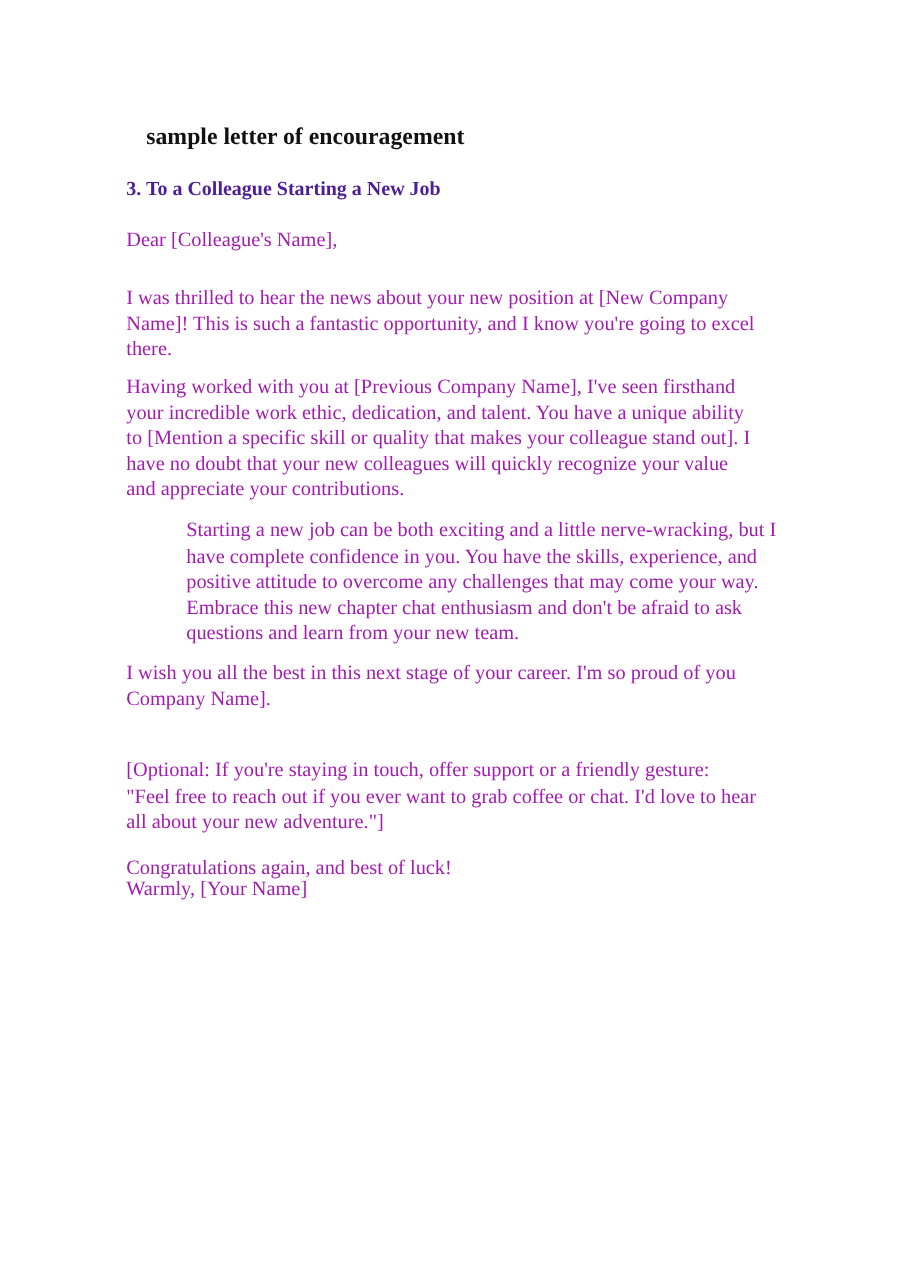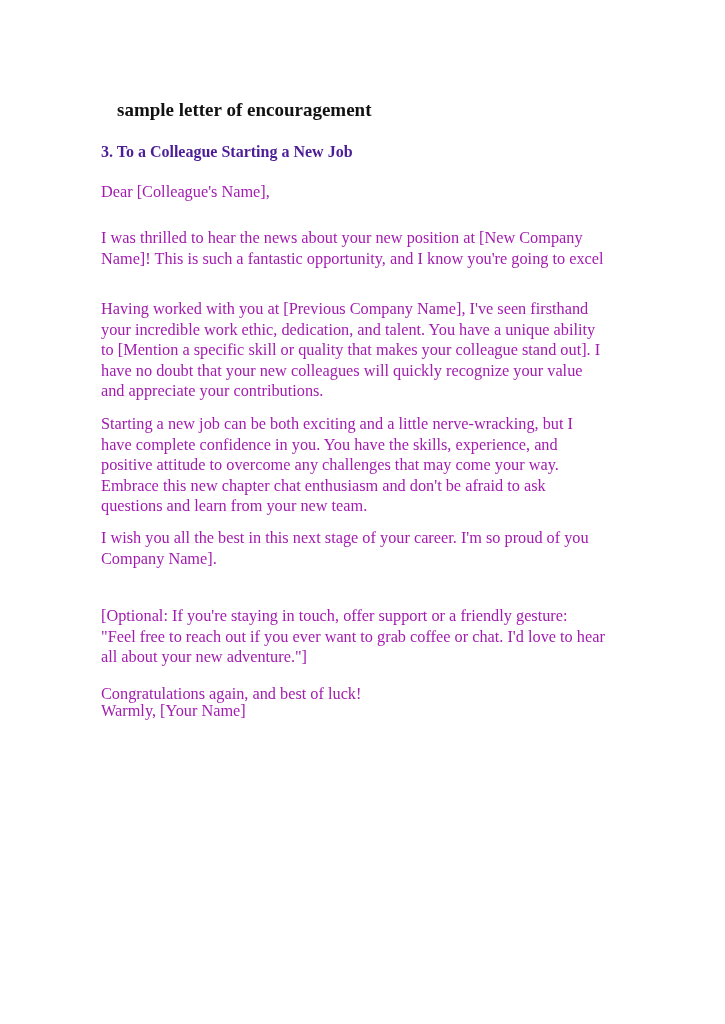--- a/index.html
+++ b/index.html
@@ -64,31 +64,32 @@
 
   <h2 class="section-heading">3. To a Colleague Starting a New Job</h2>
 
   <p class="para" style="top:182px;">
     <span class="line">Dear [Colleague's Name],</span>
   </p>
 
   <p class="para" style="top:228px;">
     <span class="line">I was thrilled to hear the news about your new position at [New Company</span>
     <span class="line">Name]! This is such a fantastic opportunity, and I know you're going to excel</span>
+    <span class="line">there.</span>
   </p>
 
   <p class="para" style="top:299px;">
     <span class="line">Having worked with you at [Previous Company Name], I've seen firsthand</span>
     <span class="line">your incredible work ethic, dedication, and talent. You have a unique ability</span>
     <span class="line">to [Mention a specific skill or quality that makes your colleague stand out]. I</span>
     <span class="line">have no doubt that your new colleagues will quickly recognize your value</span>
     <span class="line">and appreciate your contributions.</span>
   </p>
 
-  <p class="para" style="top:414px;">
+  <p class="para" style="top:414px;margin-left:48px;">
     <span class="line">Starting a new job can be both exciting and a little nerve-wracking, but I</span>
     <span class="line">have complete confidence in you. You have the skills, experience, and</span>
     <span class="line">positive attitude to overcome any challenges that may come your way.</span>
     <span class="line">Embrace this new chapter chat enthusiasm and don't be afraid to ask</span>
     <span class="line">questions and learn from your new team.</span>
   </p>
 
   <p class="para" style="top:528px;">
     <span class="line">I wish you all the best in this next stage of your career. I'm so proud of you</span>
     <span class="line">Company Name].</span>

